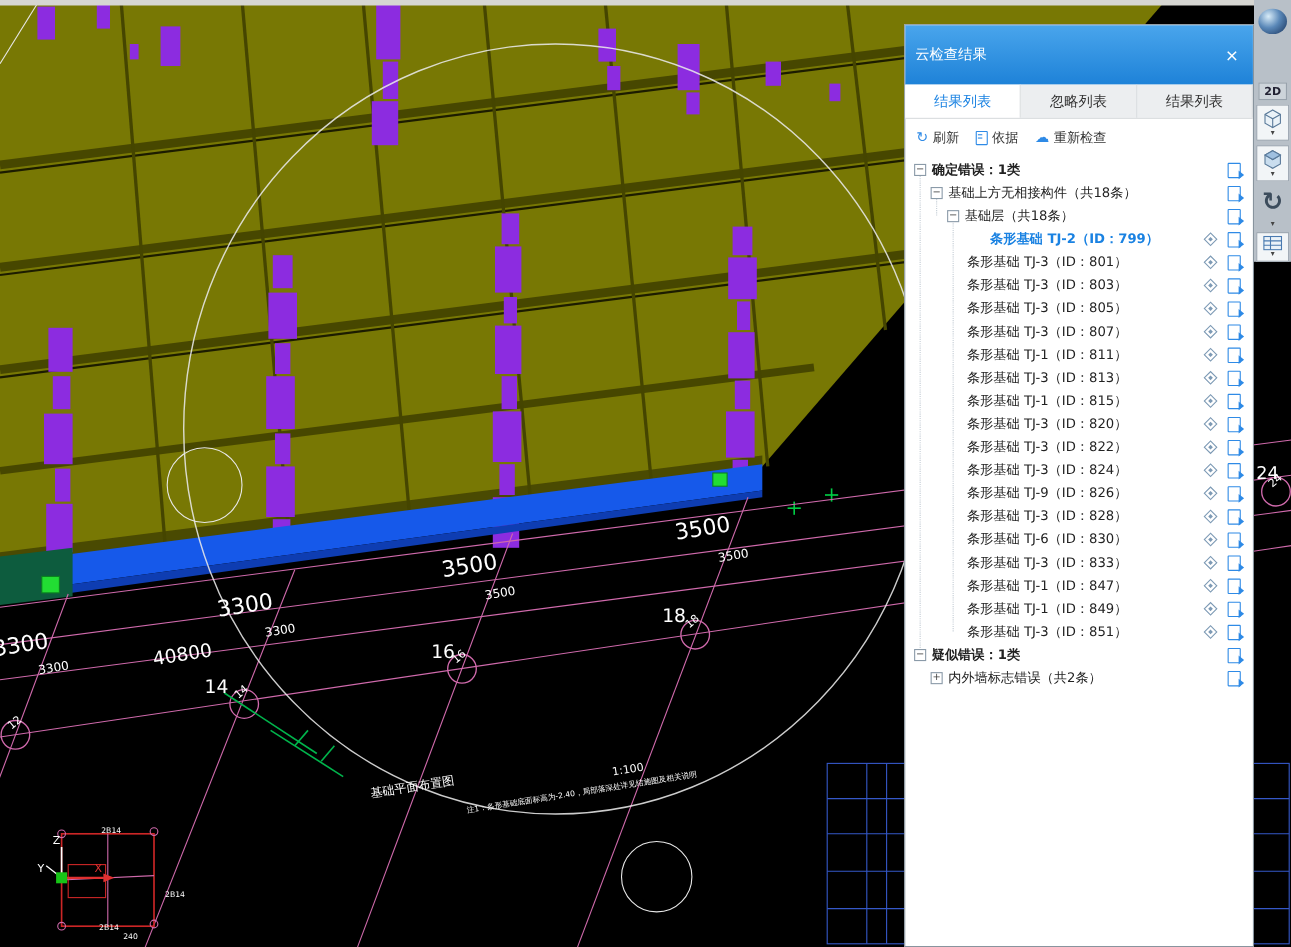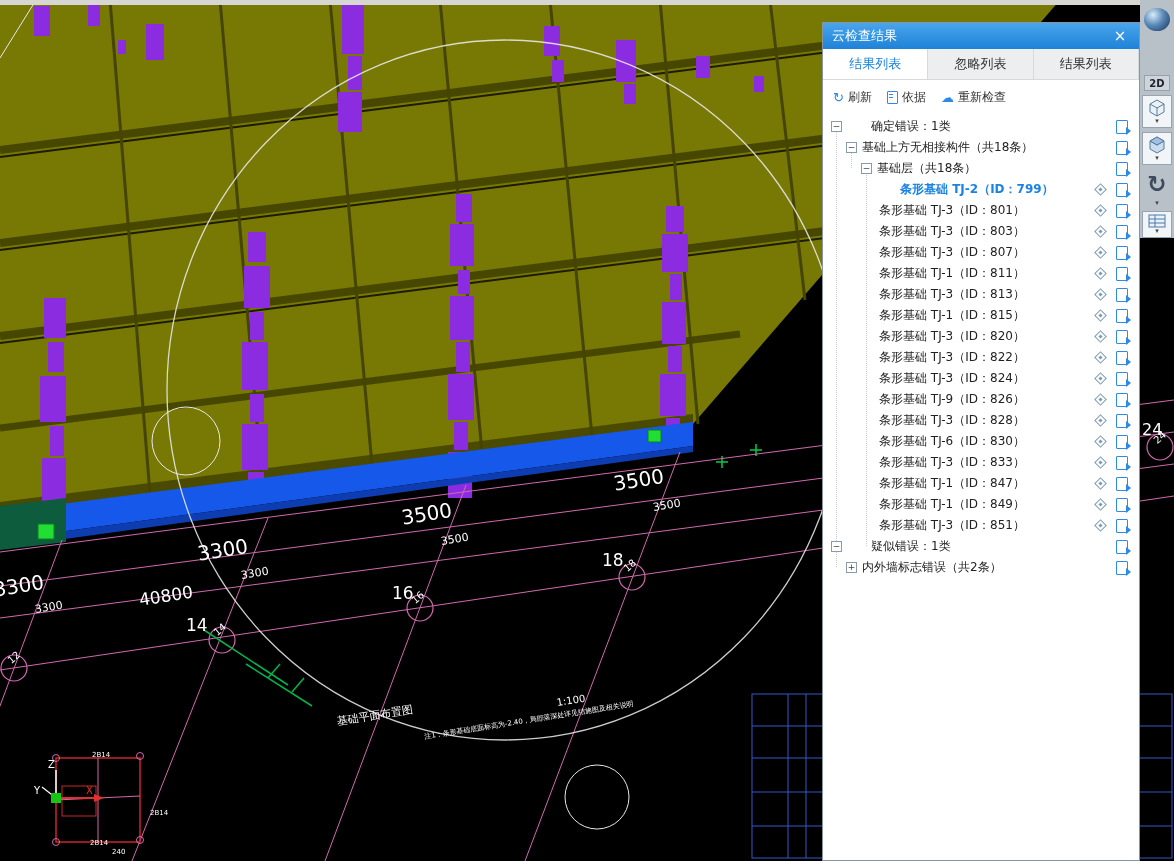--- a/index.html
+++ b/index.html
@@ -4,41 +4,41 @@
 <style>
   html,body{margin:0;padding:0;background:#000;}
   #stage{position:relative;width:1174px;height:861px;overflow:hidden;background:#000;
          font-family:"DejaVu Sans","Liberation Sans",sans-serif;}
   
   .vlab{position:absolute;color:#fff;transform-origin:0 0;white-space:nowrap;line-height:1;}
   
   .panel{position:absolute;left:822px;top:22px;width:318px;height:839px;background:#fff;
          border:1px solid #88949e;box-sizing:border-box;display:flex;flex-direction:column;}
   .titlebar{height:26px;flex:0 0 26px;background:linear-gradient(#49a5ec,#1e82d8);color:#fff;
-            font-size:13px;display:flex;align-items:center;padding:0 9px;}
+            font-size:13px;display:flex;align-items:center;padding:14px 9px;}
   .titlebar .ttl{flex:1;}
   .closeb{width:20px;text-align:center;font-size:15px;color:#fff;}
   .tabs{display:flex;height:30px;flex:0 0 30px;background:#eceef0;border-bottom:1px solid #d7dadd;}
   .tab{flex:1;display:flex;align-items:center;justify-content:center;font-size:13px;color:#333;
        border-right:1px solid #d7dadd;background:#eceef0;}
   .tab.active{background:#fff;color:#1a82e2;}
   .ptoolbar{display:flex;align-items:center;gap:15px;padding:9px 10px 6px 10px;font-size:12px;color:#333;flex:0 0 auto;}
   .tbtn{display:flex;align-items:center;gap:4px;}
   .gly{color:#2e8ae6;font-size:13px;line-height:1;}
   .mdoc{width:9px;height:11px;border:1.5px solid #2e8ae6;border-radius:1px;position:relative;background:#fff;}
   .mdoc::after{content:"";position:absolute;left:1px;top:2px;width:4px;height:1px;background:#2e8ae6;box-shadow:0 3px 0 #2e8ae6;}
   .tree{flex:1;position:relative;font-size:12px;color:#222;padding-top:4px;overflow:hidden;}
   .guide{position:absolute;border-left:1px dotted #c3ccd4;width:0;}
   .trow{display:flex;align-items:center;height:21px;padding-right:6px;position:relative;}
   .i0{padding-left:8px;} .i1{padding-left:23px;} .i2{padding-left:38px;} .i3{padding-left:56px;}
   .xb{width:11px;height:11px;flex:0 0 11px;border:1px solid #8a9aa8;background:#fff;color:#444;
       font-size:9px;line-height:9px;text-align:center;margin-right:5px;display:inline-flex;
       align-items:center;justify-content:center;box-sizing:border-box;}
   .lbl{white-space:nowrap;overflow:hidden;flex:1;}
-  .bold{font-weight:normal;margin-left:24px;}
+  .bold{font-weight:bold;}
   .sel{color:#1a82e2;font-weight:bold;margin-left:21px;}
   .icoslot{width:22px;flex:0 0 22px;display:flex;justify-content:center;}
   .docw{width:22px;flex:0 0 22px;display:flex;justify-content:center;}
   .dia{width:7px;height:7px;border:1px solid #7d9ab5;transform:rotate(45deg);position:relative;}
   .dia::after{content:"";position:absolute;left:2px;top:2px;width:3px;height:3px;background:#7d9ab5;}
   .doc{width:10px;height:12px;border:1.5px solid #2e8ae6;border-radius:1px;position:relative;background:#fff;}
   .doc::after{content:"";position:absolute;right:-4px;bottom:-2px;border-left:5px solid #2e8ae6;
               border-top:4px solid transparent;border-bottom:4px solid transparent;}
   
   .sidebar{position:absolute;left:1140px;top:0;width:34px;height:238px;background:#b8c0c8;
@@ -306,20 +306,29 @@
       <div class="trow i3">
         <span class="lbl">条形基础 TJ-3（ID：803）</span>
         <span class="icoslot">
             <span class="dia"></span>
           </span>
         <span class="docw">
             <span class="doc"></span>
           </span>
       </div>
       <div class="trow i3">
+        <span class="lbl">条形基础 TJ-3（ID：805）</span>
+        <span class="icoslot">
+            <span class="dia"></span>
+          </span>
+        <span class="docw">
+            <span class="doc"></span>
+          </span>
+      </div>
+      <div class="trow i3">
         <span class="lbl">条形基础 TJ-3（ID：807）</span>
         <span class="icoslot">
             <span class="dia"></span>
           </span>
         <span class="docw">
             <span class="doc"></span>
           </span>
       </div>
       <div class="trow i3">
         <span class="lbl">条形基础 TJ-1（ID：811）</span>

